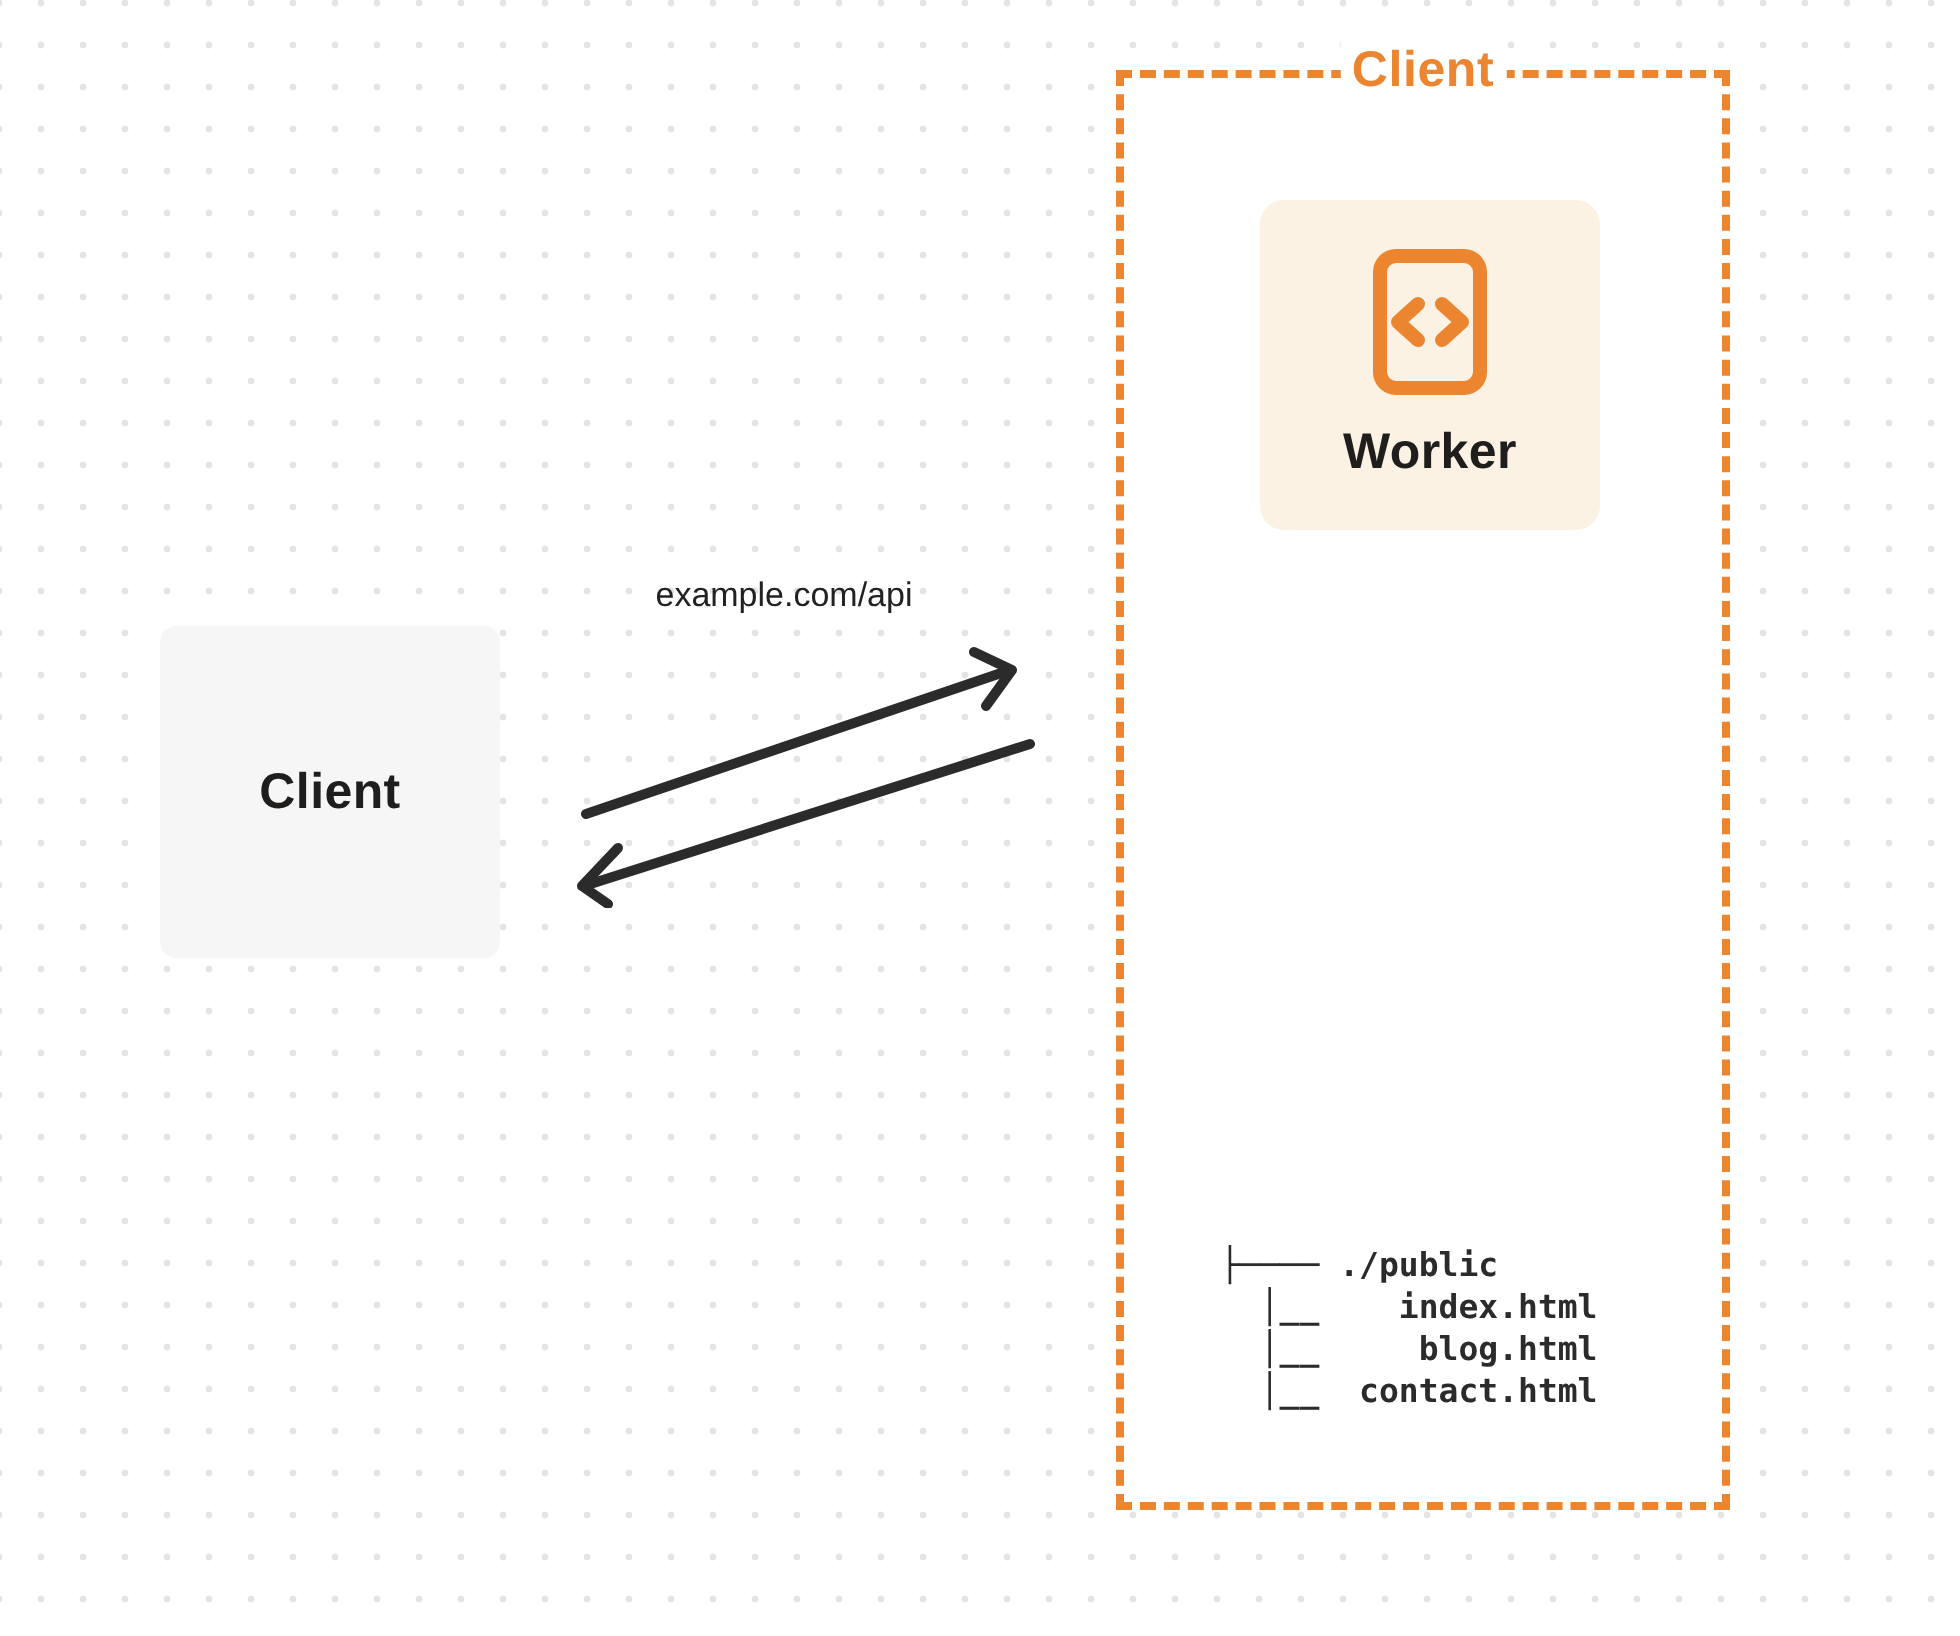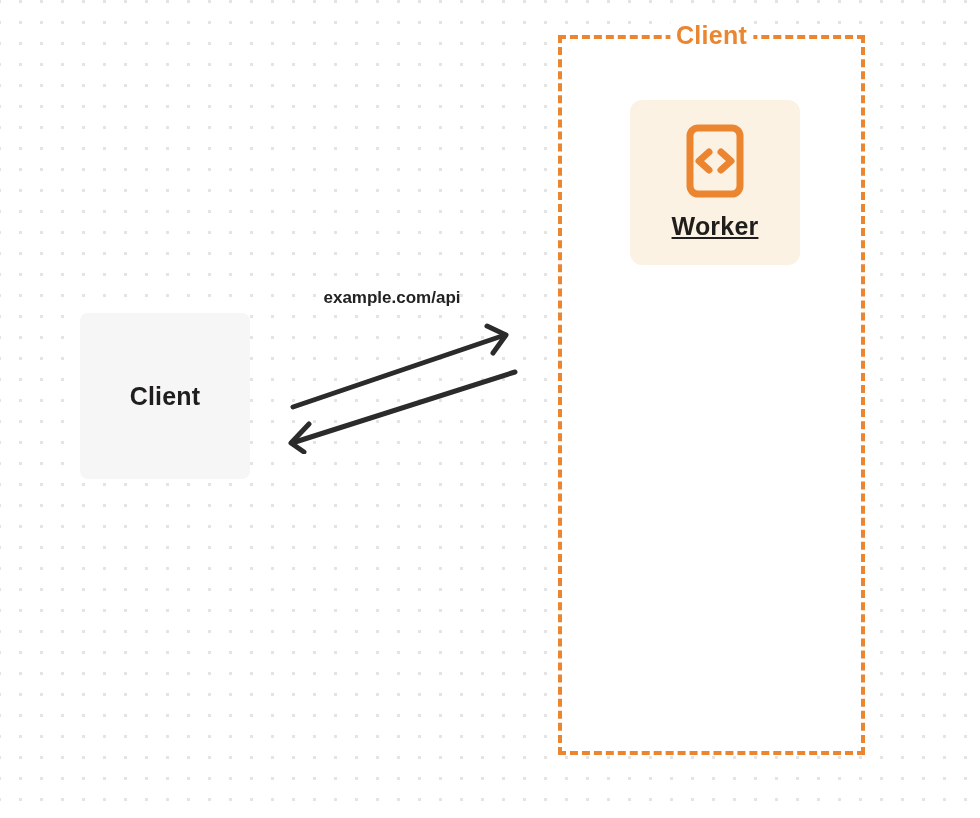--- a/index.html
+++ b/index.html
@@ -23,21 +23,21 @@
   .client-box{
     position:absolute; left:80px; top:313px; width:170px; height:166px;
     background:var(--client_bg); border-radius:8px;
     display:flex; align-items:center; justify-content:center;
   }
   .client-box .label{
     font-size:25px; font-weight:700; color:var(--ink); letter-spacing:.2px;text-align:center;
   }
   .request-label{
     position:absolute; left:282px; top:288px; width:220px;
-    text-align:center; font-size:17px; font-weight:700; color:#222;
+    text-align:center; font-size:17px; font-weight:400; color:#222;
   }
   .arrows{
     position:absolute; left:280px; top:322px;
   }
   .arrows line{ stroke:var(--arrow); stroke-width:5; stroke-linecap:round; }
   .arrows .head{ fill:none; stroke:var(--arrow); stroke-width:5; stroke-linecap:round; stroke-linejoin:round; }
   .project-box{
     position:absolute; left:558px; top:35px; width:307px; height:720px;
     border:4px dashed var(--accent);
     background:#ffffff;
@@ -50,21 +50,21 @@
   }
   .node-card{
     position:absolute; width:170px; height:165px;
     background:var(--card_bg); border-radius:12px;
     display:flex; flex-direction:column; align-items:center; justify-content:center;
     gap:14px;
   }
   .worker-card{ left:68px; top:61px; }
   .assets-card{ left:65px; top:411px; }
   .node-card .label{
-    font-size:25px; font-weight:700; color:var(--ink); letter-spacing:.2px;text-decoration:underline;
+    font-size:25px; font-weight:700; color:var(--ink); letter-spacing:.2px;
   }
   .icon-stroke{ fill:none; stroke:var(--accent); stroke-width:7; stroke-linejoin:round; stroke-linecap:round; }
   .icon-fill{ fill:var(--accent); }
   .file-tree{
     position:absolute; left:48px; top:583px;
     font-family:"DejaVu Sans Mono", monospace;
     font-size:16.5px; font-weight:700; line-height:21px;
     color:#2b2b2b; white-space:pre;
   }
 </style>
@@ -96,13 +96,17 @@
   <div class="node-card worker-card">
     <svg width="58" height="74" viewBox="0 0 58 74">
       <rect class="icon-stroke" x="4" y="4" width="50" height="66" rx="8"></rect>
       <path class="icon-stroke" d="M23,28 L13,37 L23,46" stroke-width="6"></path>
       <path class="icon-stroke" d="M35,28 L45,37 L35,46" stroke-width="6"></path>
     </svg>
     <span class="label">Worker</span>
   </div>
 
 
+  <pre class="file-tree">├──── ./public
+  │__    index.html
+  │__     blog.html
+  │__  contact.html</pre>
 </div>
 
 </body></html>

